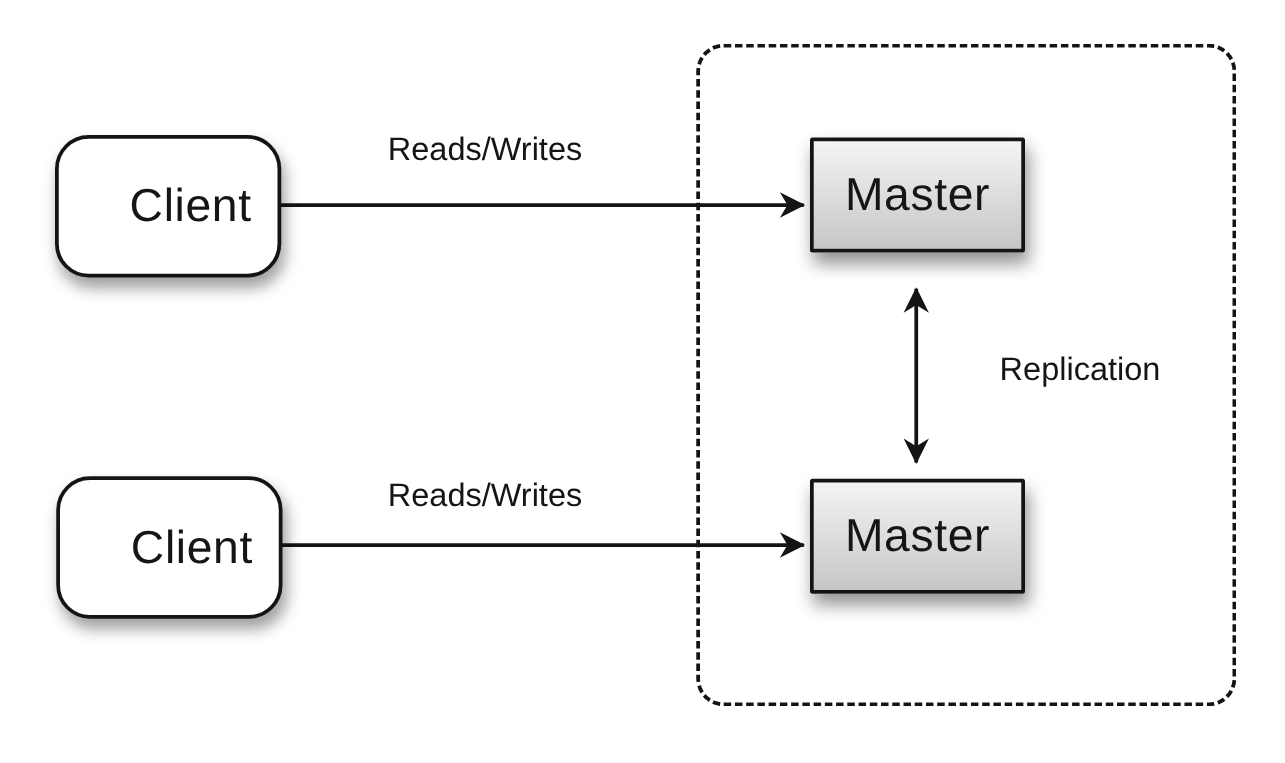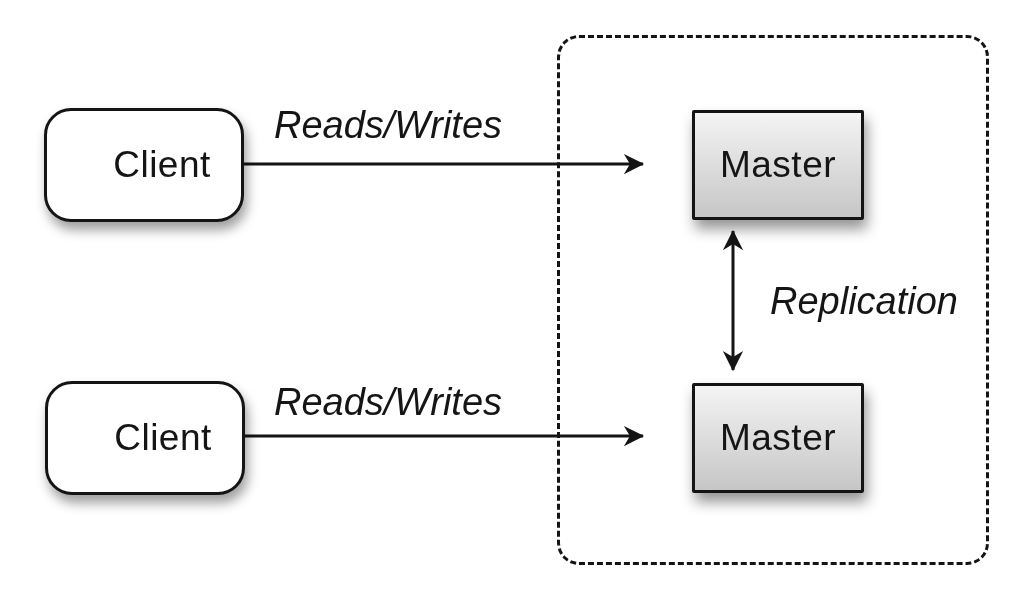--- a/index.html
+++ b/index.html
@@ -29,46 +29,44 @@
     position: absolute;
     box-sizing: border-box;
     display: flex;
     align-items: center;
     justify-content: center;
     font-size: 37px;
     letter-spacing: 0.5px;
     border: 3px solid #141414;
   }
   .client {
-    width: 200px;
+    width: 181px;
     height: 114px;
     background: #ffffff;
     border-radius: 27px;
     box-shadow: 3px 8px 12px rgba(0,0,0,0.38);
     padding-left: 36px;
   }
   .client-1 { left: 44px;  top: 108px; }
   .client-2 { left: 45px;  top: 381px; }
   .master {
     width: 172px;
-    height: 110px;
+    height: 92px;
     background: linear-gradient(#f4f4f4, #c6c6c6);
     border-radius: 2px;
     box-shadow: 3px 9px 14px rgba(0,0,0,0.42);
-    margin-left: 44px;
   }
   .master-1 { left: 648px; top: 110px; }
   .master-2 { left: 648px; top: 383px; }
   .edge-label {
     position: absolute;
     transform: translateX(-50%);
-    font-size: 38px;
+    font-size: 26px;
     white-space: nowrap;
     line-height: 1;
-    font-style: italic;
   }
   .label-rw-top    { left: 388px; top: 106px; }
   .label-rw-bottom { left: 388px; top: 383px; }
   .label-replication { left: 864px; top: 282px; text-align: right; }
   svg.arrows {
     position: absolute;
     left: 0;
     top: 0;
     width: 1028px;
     height: 610px;

